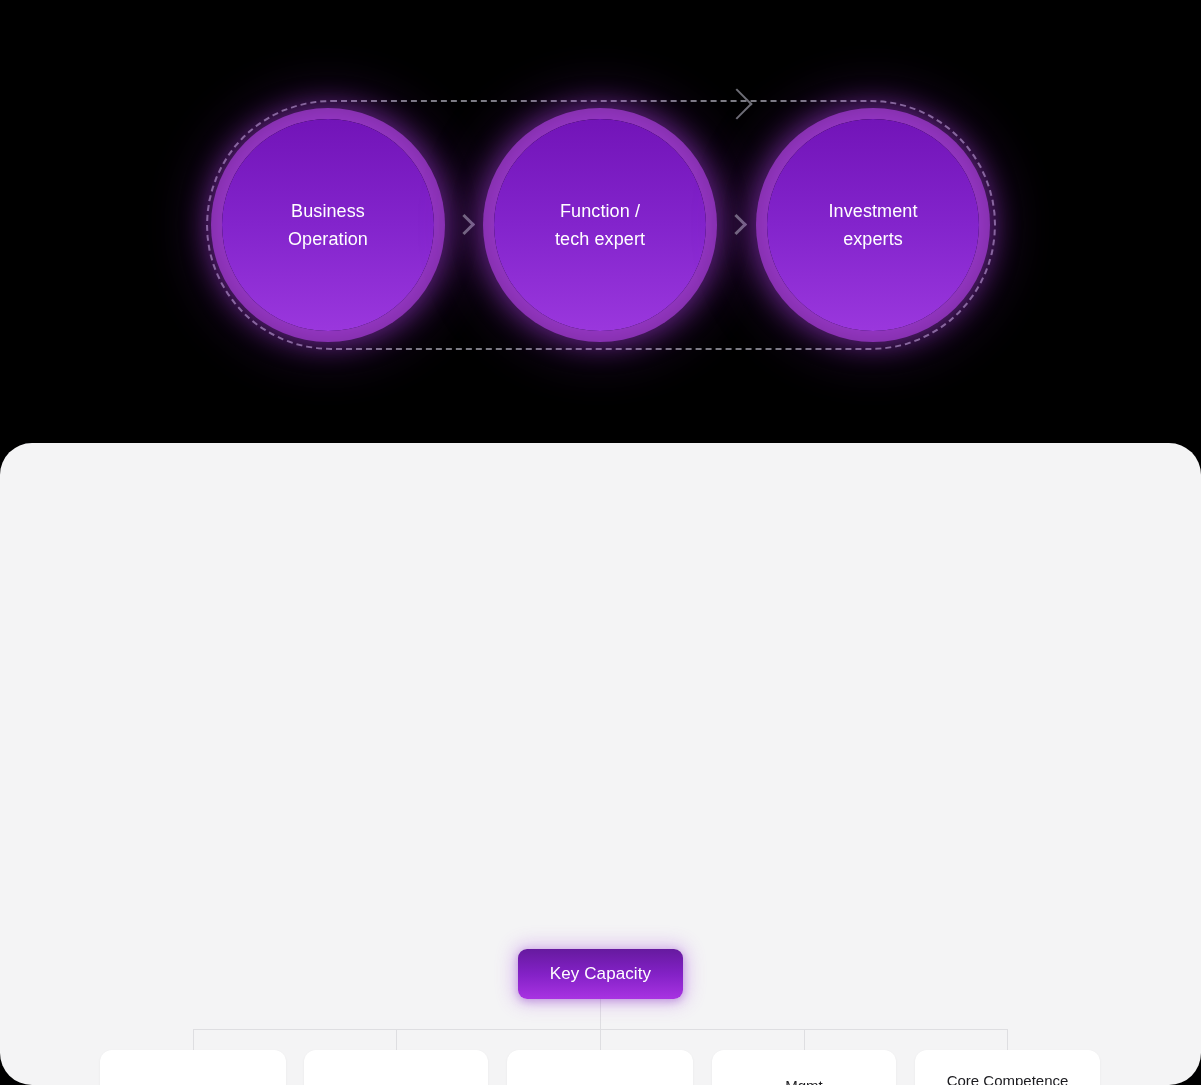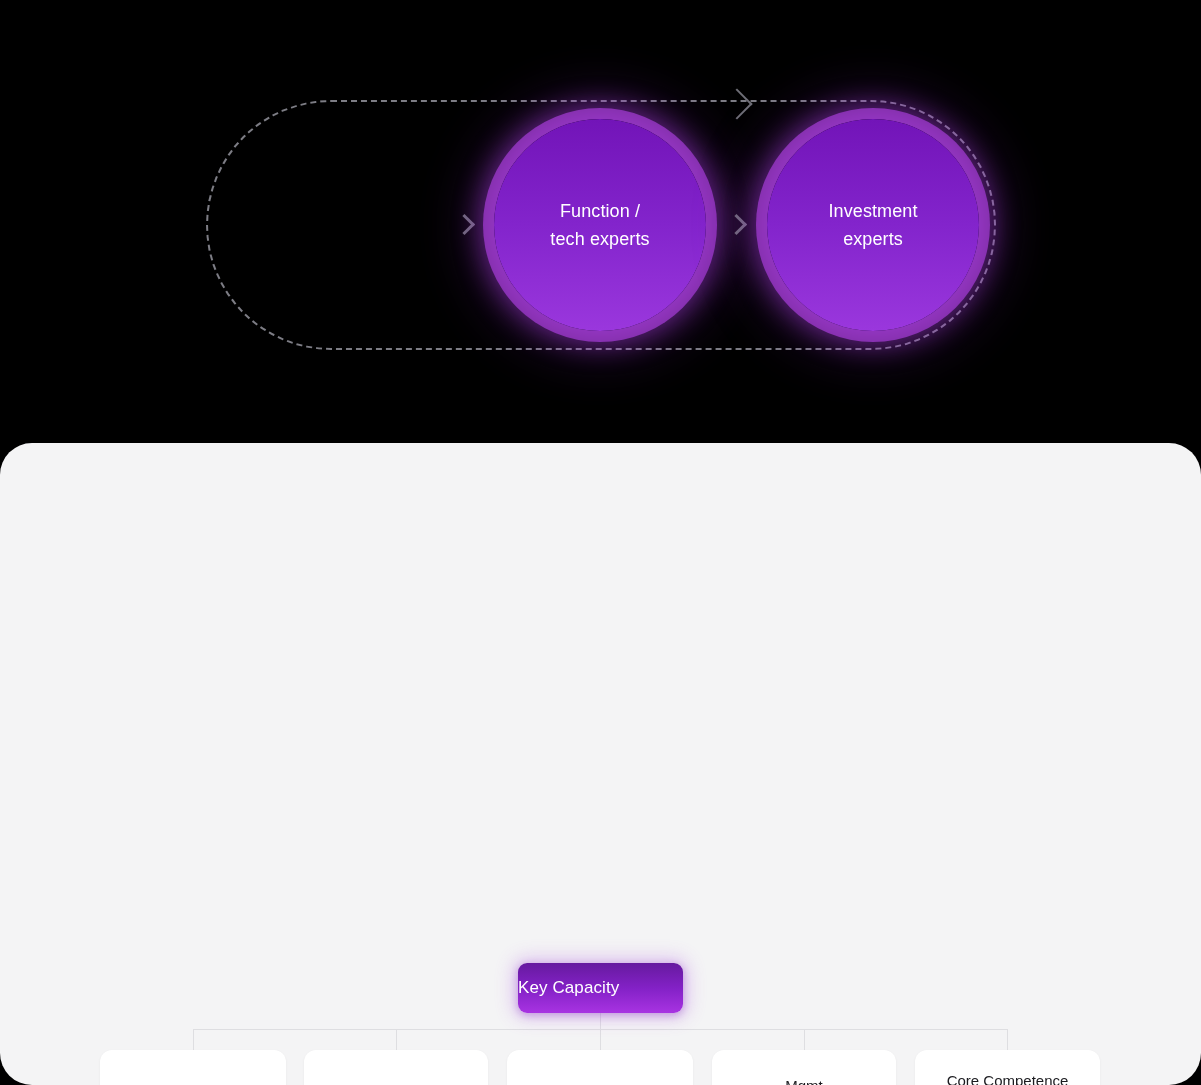--- a/index.html
+++ b/index.html
@@ -72,30 +72,29 @@
   #panel {
     position: absolute; left: 0; top: 443px;
     width: 1201px; height: 642px;
     background: #f4f4f5;
     border-radius: 32px;
   }
 
   
   .badge {
     position: absolute;
-    display: flex; align-items: center; 
+    display: flex; align-items: center; justify-content: center;
     background: linear-gradient(180deg, #661a9f 0%, #8321c6 50%, #a833e2 100%);
     color: #ffffff;
     border-radius: 9px;
     font-size: 17px;
     letter-spacing: 0.1px;
     box-shadow: 0 0 18px 5px rgba(176, 84, 232, 0.30),
                 0 2px 8px rgba(110, 30, 170, 0.35);
     z-index: 4;
-    margin-top: 14px;
   }
   #badge-key-capacity { left: 518px; top: 506px; width: 165px; height: 50px; }
 
   
   .line { position: absolute; background: #dedee1; z-index: 1; }
   .vline { width: 1px; }
   .hline { height: 1px; }
 
   
   .card {
@@ -122,25 +121,29 @@
 </head>
 <body>
 
 <div id="root">
 
   <div id="flow-section">
 
     <div id="flow-loop"></div>
     <div id="loop-arrowhead" class="flow-arrowhead"></div>
 
+    <div id="circle-0" class="circle">
+      <span class="circle-label">Business
+Operation</span>
+    </div>
     <div id="chevron-0" class="step-chevron"></div>
 
     <div id="circle-1" class="circle">
       <span class="circle-label">Function /
-tech experts</span>
+tech expert</span>
     </div>
     <div id="chevron-1" class="step-chevron"></div>
 
     <div id="circle-2" class="circle">
       <span class="circle-label">Investment
 experts</span>
     </div>
   </div>
 
   <div id="panel">

